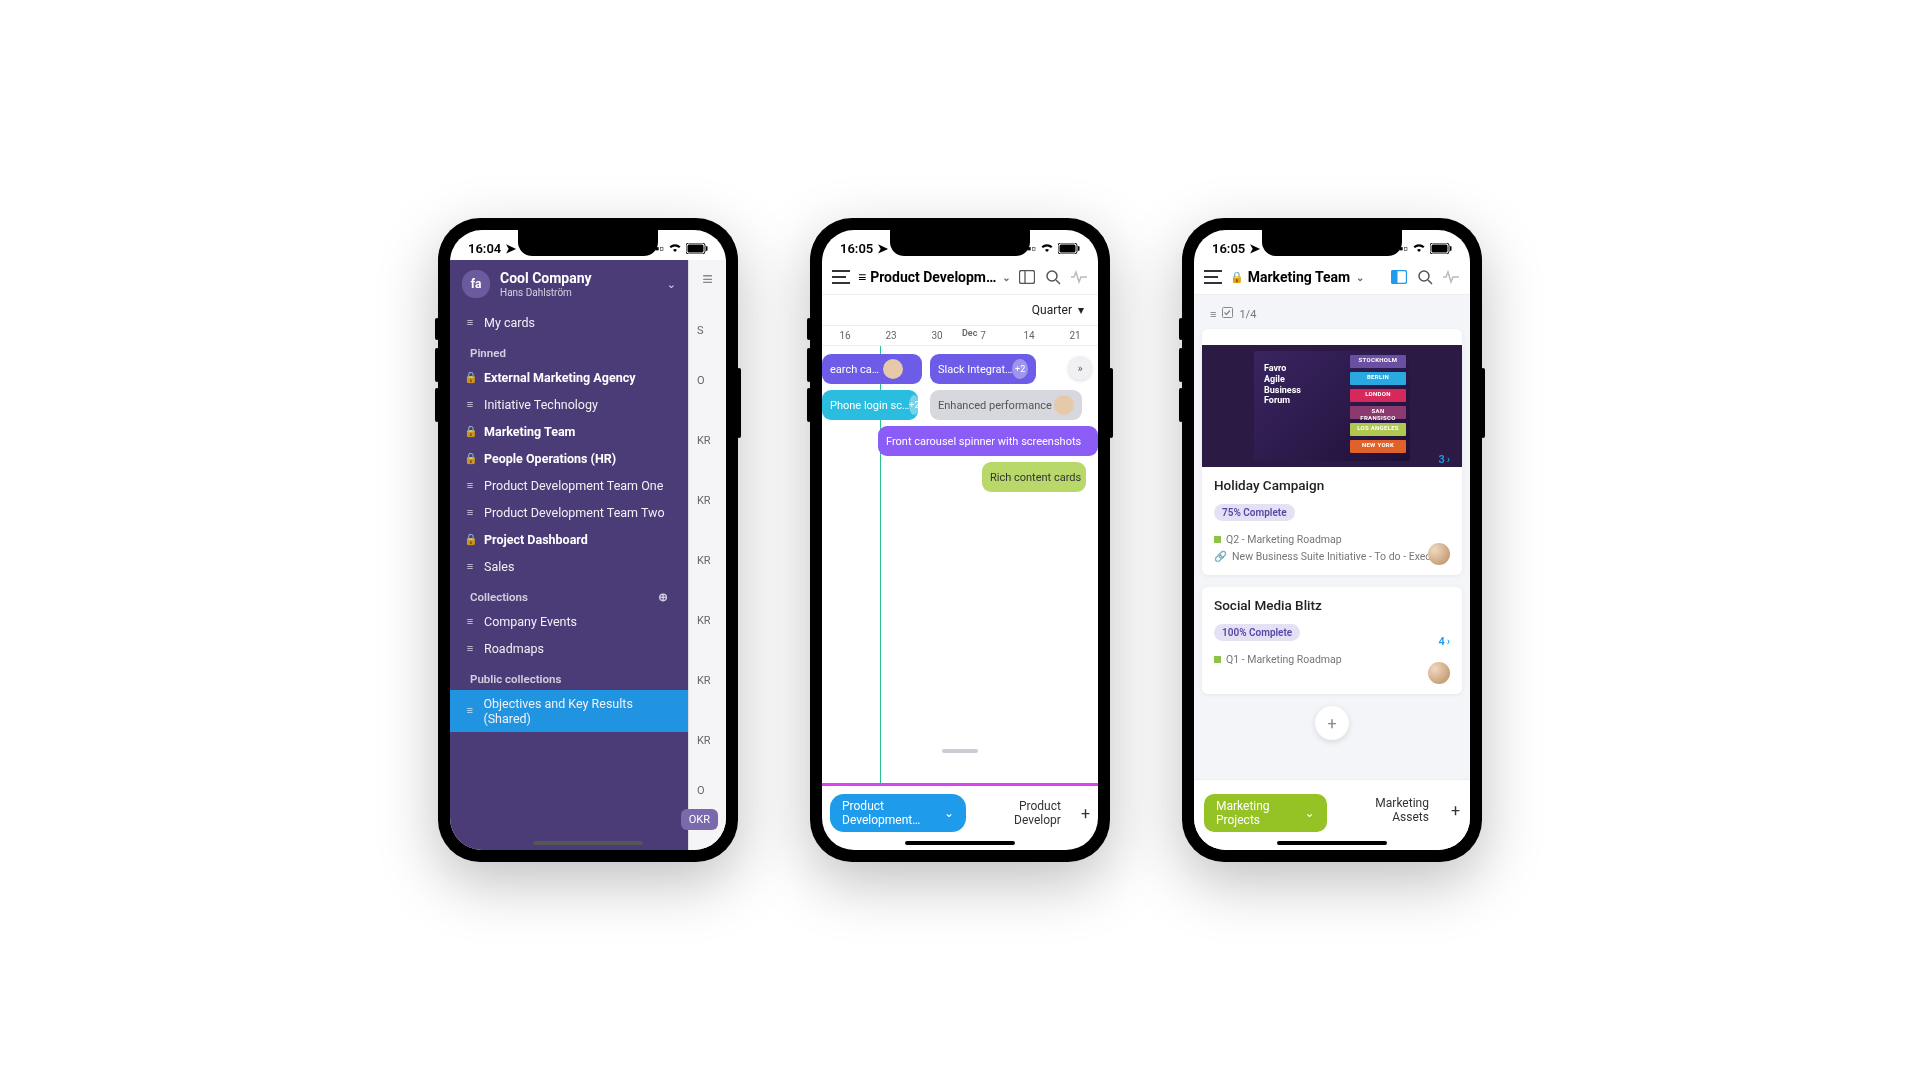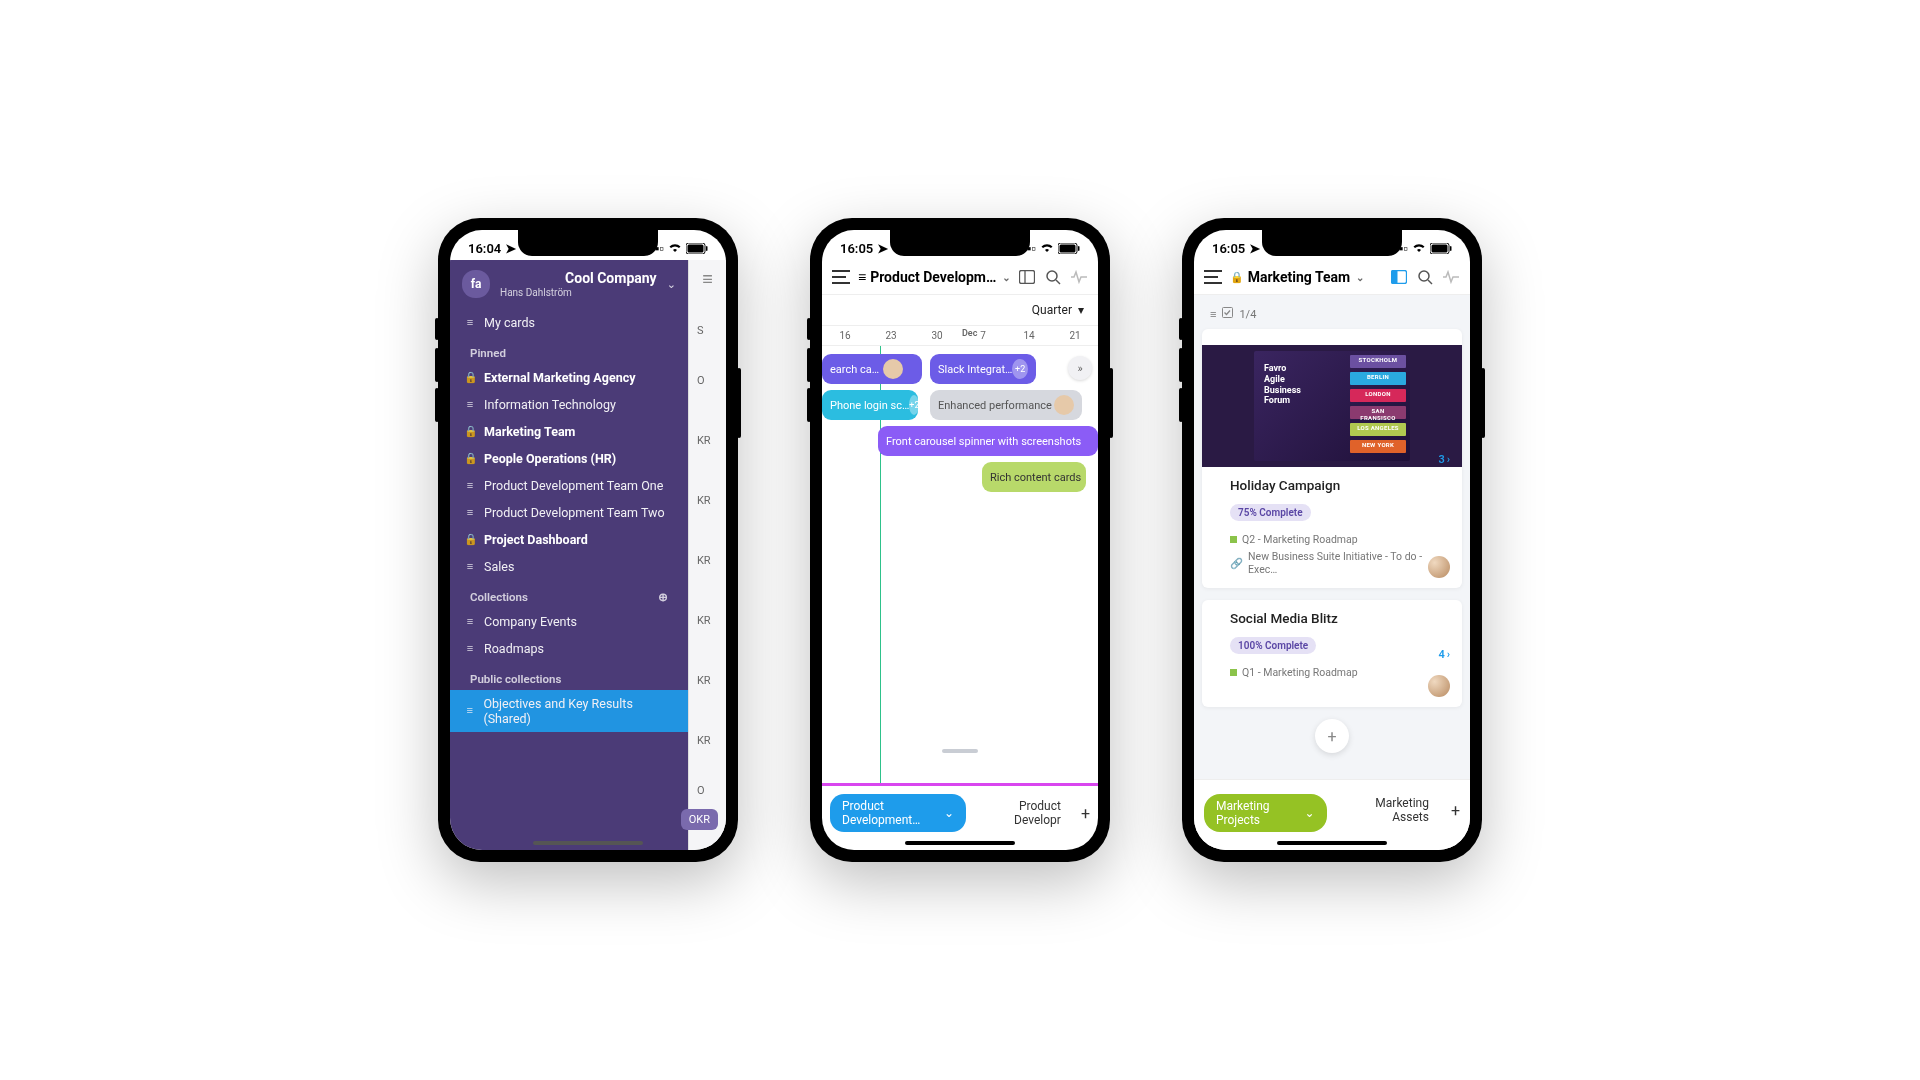--- a/index.html
+++ b/index.html
@@ -16,21 +16,21 @@
 .status-left { display:flex; gap:4px; }
 .status-right { display:flex; gap:4px; align-items:center; }
 .home-ind { position:absolute; bottom:5px; left:50%; transform:translateX(-50%); width:110px; height:4px; background:#000; border-radius:4px; z-index:50;}
 
 
 .p1-body { display:flex; flex:1; overflow:hidden;}
 .sidebar { width: 250px; background:#4b3b77; color:#fff; display:flex; flex-direction:column; overflow-y:auto; font-size:13px;}
 .sb-header { display:flex; align-items:center; padding:10px 12px; gap:10px; }
 .sb-logo { width:28px; height:28px; background:#6b5a9e; border-radius:13px; display:flex; align-items:center; justify-content:center; font-weight:700; font-size:12px; color:#fff;}
 .sb-title-wrap { flex:1; line-height:1.2;}
-.sb-title { font-weight:700; font-size:14px;text-align:right;}
+.sb-title { font-weight:700; font-size:14px;}
 .sb-sub { font-size:10px; opacity:0.75;}
 .sb-chevron { font-size:11px; opacity:0.8;}
 .sb-item { display:flex; align-items:center; padding:6px 14px; gap:8px; font-size:12.5px; opacity:0.92;}
 .sb-item.bold { font-weight:700; opacity:1;}
 .sb-item.sel { background:#1e9ceb;}
 .sb-section-title { padding:10px 20px 4px; font-size:11.5px; opacity:0.75; font-weight:600; display:flex; justify-content:space-between;}
 .sb-icon { width:12px; display:inline-block; text-align:center; font-size:11px; opacity:0.85;}
 .p1-right { width:40px; background:#f5f5f7; border-left:1px solid #ddd; display:flex; flex-direction:column; align-items:center; padding-top:8px; color:#555;}
 .p1-r-item { height:40px; display:flex; align-items:center; margin-top:20px; font-size:11px; color:#666; width:100%; padding-left:8px;}
 .p1-r-chip { position:absolute; bottom:20px; right:8px; background:#7a6aad; color:#fff; font-size:11px; padding:4px 8px; border-radius:6px;}
@@ -62,30 +62,30 @@
 
 
 .p3-body { flex:1; overflow-y:auto; background:#f3f5f8; padding:8px 8px 0;}
 .p3-count { display:flex; align-items:center; gap:6px; font-size:11px; color:#777; padding:4px 8px 8px;}
 .card { background:#fff; border-radius:6px; margin-bottom:12px; box-shadow:0 1px 4px rgba(0,0,0,0.06); overflow:hidden; position:relative;}
 .card-img { height:122px; background:#2a1a44; display:flex; align-items:center; justify-content:center; position:relative; overflow:hidden;margin-top:16px;}
 .poster { width:156px; height:110px; background:linear-gradient(135deg,#3a2560,#1f1038); border-radius:2px; position:relative; padding:10px 8px;}
 .poster-text { position:absolute; left:10px; top:12px; font-size:9px; font-weight:700; color:#fff; line-height:1.2; width:50px;}
 .poster-cities { position:absolute; right:4px; top:4px; bottom:4px; display:flex; flex-direction:column; gap:4px; }
 .city { height:13px; font-size:6px; font-weight:700; color:#fff; padding:1px 4px; border-radius:1px; text-align:center; width:56px; letter-spacing:0.3px;}
-.card-body { padding:10px 28px 12px; }
+.card-body { padding:10px 12px 12px; }
 .card-title { font-size:13.5px; font-weight:500; margin-bottom:8px; color:#222;}
 .card-badge { display:inline-block; background:#e5e1f5; color:#5a46a5; font-size:10px; padding:3px 8px; border-radius:10px; font-weight:600; margin-bottom:8px;}
 .card-meta { font-size:10.5px; color:#777; display:flex; align-items:center; gap:5px; margin-top:4px;}
 .dot-green { width:7px; height:7px; background:#8bc34a; display:inline-block;}
 .card-count { position:absolute; right:12px; color:#1e9ceb; font-size:11px; font-weight:600; display:flex; gap:2px; align-items:center;}
 .card-avatar { position:absolute; right:12px; bottom:10px; width:22px; height:22px; border-radius:50%; background:#d9b89a; background:radial-gradient(circle at 30% 30%, #f0d9c0, #b88a60);}
 .add-circle { width:34px; height:34px; border-radius:50%; background:#fff; display:flex; align-items:center; justify-content:center; color:#888; margin:6px auto 16px; box-shadow:0 2px 6px rgba(0,0,0,0.12); font-size:16px;}
 .p3-chips { display:flex; gap:10px; padding:8px 10px 18px; font-size:12px; align-items:center; background:#fff; border-top:1px solid #eee;}
-.chip-green { background:#95c224; color:#fff; border-radius:16px; padding:5px 12px; display:flex; align-items:center; gap:4px;margin-top:6px;}
+.chip-green { background:#95c224; color:#fff; border-radius:10px; padding:5px 12px; display:flex; align-items:center; gap:4px;margin-top:6px;}
 
 svg { display:block;}
 .p3-count svg { display:inline;}
 </style>
 </head>
 <body>
 
 <div class="phone">
   <div class="phone-side pwr"></div>
     <div class="phone-side vol1"></div>
@@ -130,21 +130,21 @@
           </div>
         <div class="sb-section-title">
             <span>Pinned</span>
           </div>
         <div class="sb-item bold">
             <span class="sb-icon">🔒</span>
             <span>External Marketing Agency</span>
           </div>
         <div class="sb-item">
             <span class="sb-icon">≡</span>
-            <span>Information Technology</span>
+            <span>Initiative Technology</span>
           </div>
         <div class="sb-item bold">
             <span class="sb-icon">🔒</span>
             <span>Marketing Team</span>
           </div>
         <div class="sb-item bold">
             <span class="sb-icon">🔒</span>
             <span>People Operations (HR)</span>
           </div>
         <div class="sb-item">

